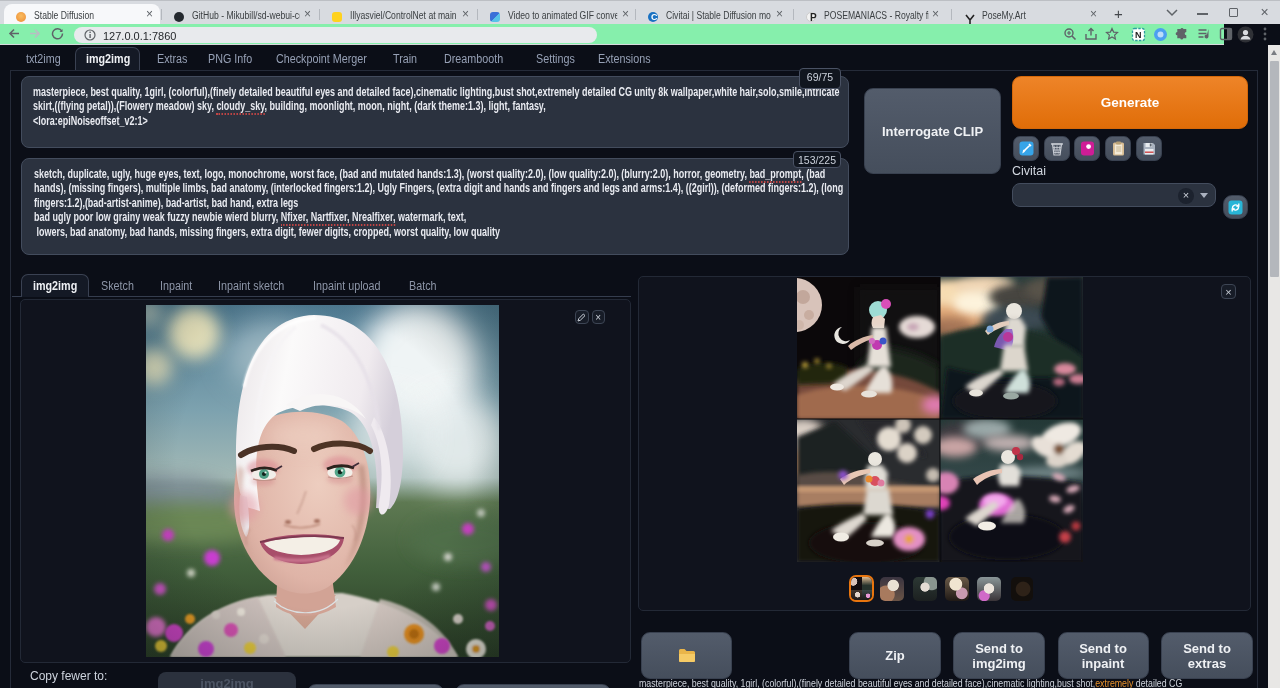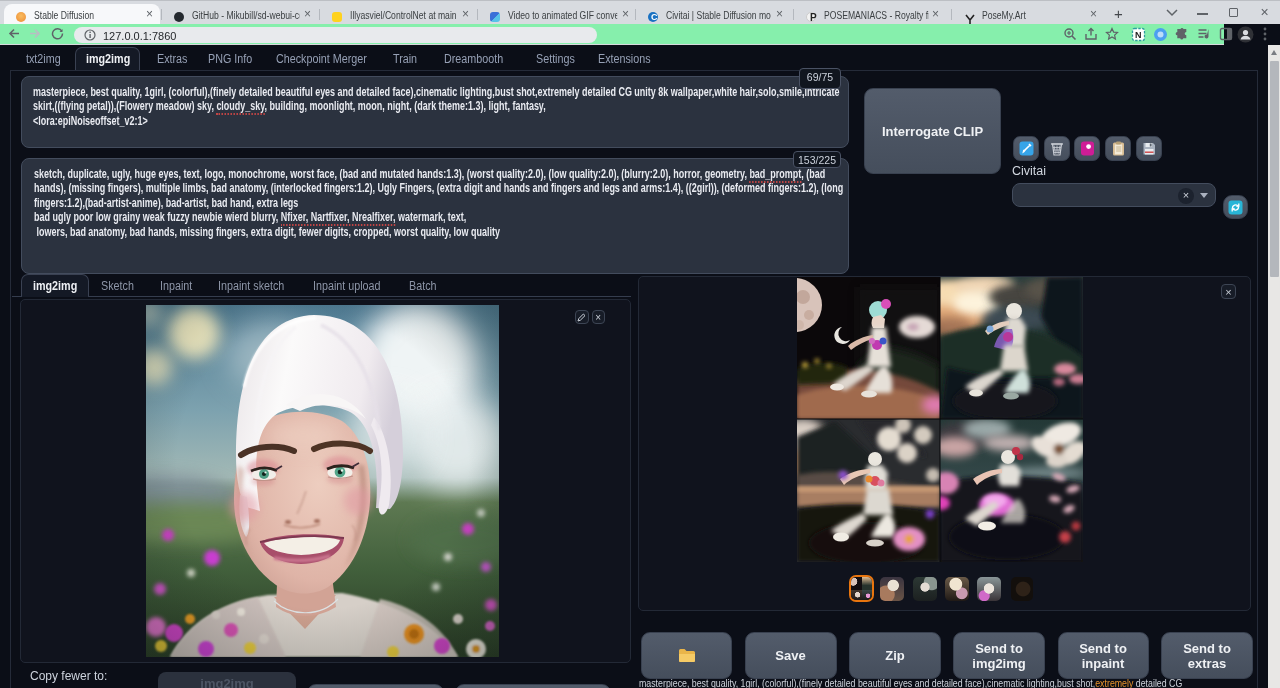--- a/index.html
+++ b/index.html
@@ -171,26 +171,27 @@
   <div class="navtab" style="left:276px;">Checkpoint Merger</div>
   <div class="navtab" style="left:393px;">Train</div>
   <div class="navtab" style="left:444px;">Dreambooth</div>
   <div class="navtab" style="left:536px;">Settings</div>
   <div class="navtab" style="left:598px;">Extensions</div>
 
   <div class="ta" style="top:31px;height:72px;">
         <div class="tx">masterpiece, best quality, 1girl, (colorful),(finely detailed beautiful eyes and detailed face),cinematic lighting,bust shot,extremely detailed CG unity 8k wallpaper,white hair,solo,smile,intricate<br>skirt,((flying petal)),(Flowery meadow) sky, <span style="border-bottom:2px dotted #c04545;">cloudy_sky</span>, building, moonlight, moon, night, (dark theme:1.3), light, fantasy,<br>&lt;lora:epiNoiseoffset_v2:1&gt;</div>
       </div>
   <div class="chip" style="left:799px;top:23px;width:42px;height:21px;line-height:16px;">69/75</div>
-  <div class="ta" style="top:113px;height:116px;padding-left:12px;">
+  <div class="ta" style="top:113px;height:97px;padding-left:12px;">
         <div class="tx">sketch, duplicate, ugly, huge eyes, text, logo, monochrome, worst face, (bad and mutated hands:1.3), (worst quality:2.0), (low quality:2.0), (blurry:2.0), horror, geometry, <span style="border-bottom:2px dotted #c04545;">bad_prompt</span>, (bad<br>hands), (missing fingers), multiple limbs, bad anatomy, (interlocked fingers:1.2), Ugly Fingers, (extra digit and hands and fingers and legs and arms:1.4), ((2girl)), (deformed fingers:1.2), (long<br>fingers:1.2),(bad-artist-anime), bad-artist, bad hand, extra legs<br>bad ugly poor low grainy weak fuzzy newbie wierd blurry, <span style="border-bottom:2px dotted #c04545;">Nfixer, Nartfixer, Nrealfixer,</span> watermark, text,<br>&nbsp;lowers, bad anatomy, bad hands, missing fingers, extra digit, fewer digits, cropped, worst quality, low quality</div>
       </div>
   <div class="chip" style="left:793px;top:106px;width:48px;height:17px;line-height:16px;">153/225</div>
 
   <div class="gbtn" style="left:864px;top:31px;width:137px;height:86px;">Interrogate CLIP</div>
+  <div id="generate">Generate</div>
   <div class="ibtn" style="left:1013px;">
         <svg width="15" height="15" viewBox="0 0 15 15">
           <rect x="0.5" y="0.5" width="14" height="14" rx="3" fill="#36a4e8"></rect>
           <path d="M11 4 L6 9 M6 9 L5 10.5 L4.5 10.8 L4.8 9.5 L6 9 M10 3 L12 5" stroke="#fff" stroke-width="1.6" fill="none"></path>
         </svg>
       </div>
   <div class="ibtn" style="left:1044px;">
         <svg width="14" height="15" viewBox="0 0 14 15">
           <path d="M2.5 3 L4 14 H10 L11.5 3 Z" fill="none" stroke="#c9cdd4" stroke-width="1.2"></path>
           <path d="M1 3 H13" stroke="#c9cdd4" stroke-width="1.4"></path>
@@ -596,21 +597,20 @@
   <div class="thumb" style="left:945px;background:radial-gradient(circle at 45% 30%,#f0e4d0 0 28%,transparent 32%),radial-gradient(circle at 70% 68%,#c89ab0 0 23%,transparent 27%),linear-gradient(180deg,#6a5a48,#201a16);"></div>
   <div class="thumb" style="left:976.5px;background:radial-gradient(circle at 50% 48%,#ece4dc 0 28%,transparent 32%),radial-gradient(circle at 30% 78%,#d06ac8 0 20%,transparent 24%),linear-gradient(180deg,#8a9698,#3a3438);"></div>
   <div class="thumb" style="left:1010.5px;width:22px;background:radial-gradient(circle at 55% 50%,#2e2218 0 40%,transparent 46%),#130f0c;"></div>
 
   <div class="gbtn" style="left:641px;top:575px;width:91px;height:47px;">
         <svg width="18" height="15" viewBox="0 0 18 15">
           <path d="M1 2.5 a1.5 1.5 0 0 1 1.5 -1.5 h4 l2 2 h7 a1.5 1.5 0 0 1 1.5 1.5 v8 a1.5 1.5 0 0 1 -1.5 1.5 h-13 a1.5 1.5 0 0 1 -1.5 -1.5 Z" fill="#eab549"></path>
           <path d="M1 6 h16 v6.5 a1.5 1.5 0 0 1 -1.5 1.5 h-13 a1.5 1.5 0 0 1 -1.5 -1.5 Z" fill="#f6cb66"></path>
         </svg>
       </div>
-  <div class="gbtn" style="left:744.5px;top:575px;width:92px;height:47px;">Save</div>
   <div class="gbtn" style="left:849px;top:575px;width:92px;height:47px;">Zip</div>
   <div class="gbtn" style="left:953px;top:575px;width:92px;height:47px;">Send to<br>img2img</div>
   <div class="gbtn" style="left:1057.5px;top:575px;width:91px;height:47px;">Send to<br>inpaint</div>
   <div class="gbtn" style="left:1161px;top:575px;width:92px;height:47px;">Send to<br>extras</div>
   <div class="abs" style="left:639px;top:632px;width:612px;height:12px;overflow:hidden;font-size:11px;color:#ced3db;">
         <div style="width:800px;white-space:nowrap;transform:scaleX(0.8);transform-origin:0 0;">masterpiece, best quality, 1girl, (colorful),(finely detailed beautiful eyes and detailed face),cinematic lighting,bust shot,<span style="color:#e8932c;">extremely</span> detailed CG</div>
       </div>
 </div>
 
 <div class="abs" style="left:1268px;top:45px;width:12px;height:643px;background:#e8e7e5;"></div>

